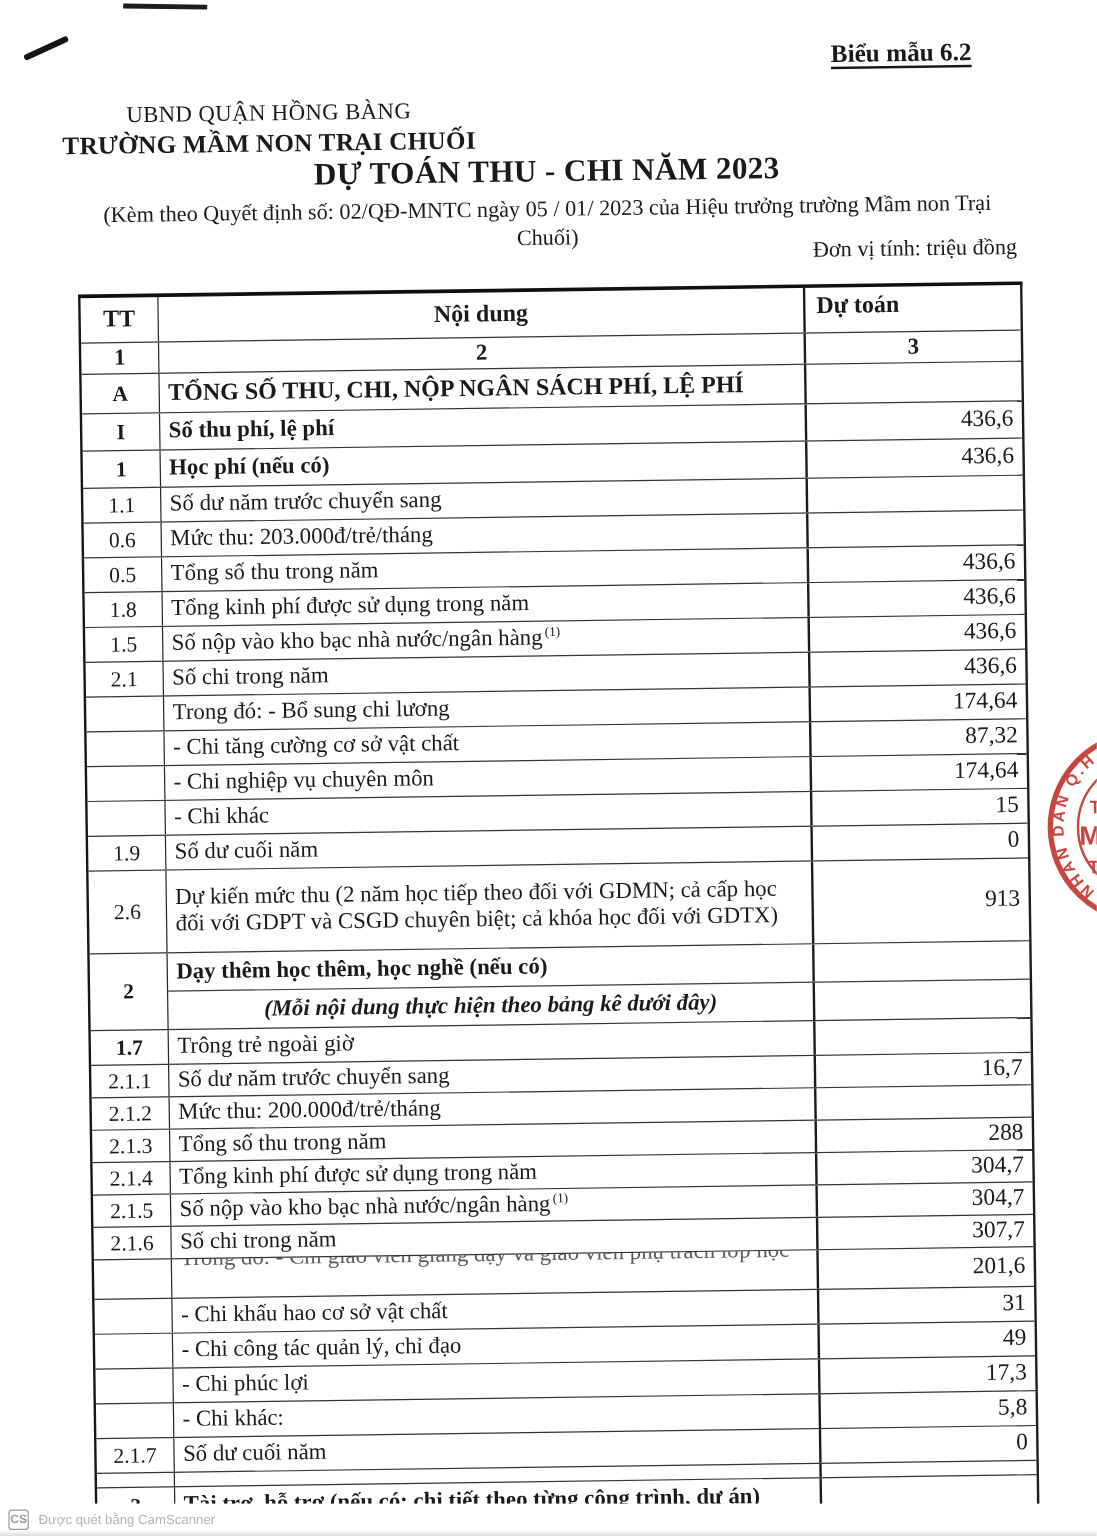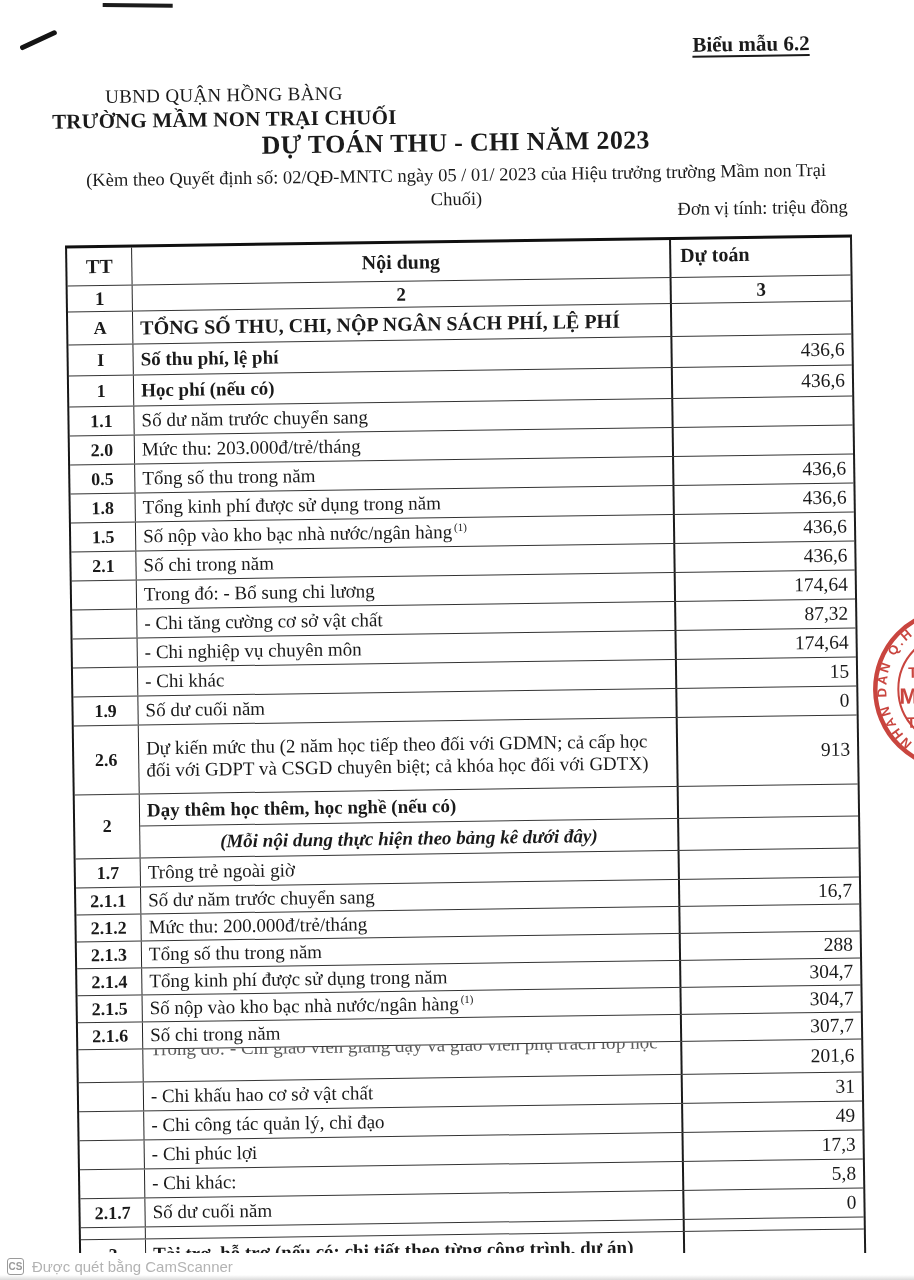--- a/index.html
+++ b/index.html
@@ -23,21 +23,21 @@
   .title{position:absolute;left:0;top:128px;width:914px;text-align:center;
     font-size:26px;font-weight:bold;letter-spacing:.3px;}
   .subtitle{position:absolute;left:60px;top:163px;width:794px;text-align:center;
     font-size:18.5px;line-height:24px;}
   .unit{position:absolute;left:400px;top:202px;width:448px;text-align:right;font-size:18.5px;}
   
   .table{position:absolute;left:65px;top:240px;width:783px;box-sizing:content-box;
     border-top:3.2px solid #101010;border-left:2.4px solid #161616;border-right:2px solid #1d1d1d;}
   .row{display:grid;grid-template-columns:65px 539px 179px;border-bottom:1.2px solid #343434;}
   .c{display:flex;align-items:center;box-sizing:border-box;min-width:0;}
-  .c-tt{justify-content:center;font-size:18px;border-right:1.5px solid #232323;font-weight:bold;}
+  .c-tt{justify-content:center;font-size:18px;border-right:1.5px solid #232323;}
   .c-label{padding-left:7px;font-size:19px;border-right:2.3px solid #1b1b1b;}
   .c-val{justify-content:flex-end;padding-right:7px;font-size:19.5px;}
   .b{font-weight:bold;}
   sup{font-size:11px;line-height:0;margin-left:2px;}
   
   .head{height:37px;}
   .head .c{font-weight:bold;font-size:20px;}
   .head .c-label{justify-content:center;padding-left:0;}
   .head .c-val{justify-content:flex-start;align-items:flex-start;padding:4px 0 0 9px;}
   .nums{height:25px;}
@@ -66,21 +66,21 @@
   
   .stamp{position:absolute;left:856px;top:598px;opacity:.92;mix-blend-mode:multiply;
     font-family:"Liberation Sans","DejaVu Sans",sans-serif;}
   
   .cambar{position:absolute;left:0;bottom:0;width:914px;height:27px;background:#ffffff;
     display:flex;align-items:center;gap:8px;padding-left:7px;box-sizing:border-box;z-index:6;
     font-family:"Liberation Sans","DejaVu Sans",sans-serif;}
   .cs-icon{width:17px;height:17px;border:1.5px solid #9a9a9a;border-radius:3px;color:#9a9a9a;
     font-size:10px;font-weight:bold;display:inline-flex;align-items:center;justify-content:center;
     box-sizing:border-box;}
-  .cs-text{color:#b3b3b3;font-size:15px;}
+  .cs-text{color:#b3b3b3;font-size:11px;}
   .edge-smudge{position:absolute;left:0;bottom:0;width:914px;height:5px;z-index:7;
     background:linear-gradient(to bottom,rgba(90,90,90,0),rgba(90,90,90,.22));}
 </style>
 </head>
 <body>
 
 <div class="scan">
 
   <div class="pen-slash"></div>
   <div class="top-mark"></div>
@@ -135,21 +135,21 @@
         <div class="c c-val">436,6</div>
       </div>
       <div class="row r-std">
         <div class="c c-tt">1.1</div>
         <div class="c c-label">
           <span class="lbl">Số dư năm trước chuyển sang</span>
         </div>
         <div class="c c-val"></div>
       </div>
       <div class="row r-std">
-        <div class="c c-tt">2.0</div>
+        <div class="c c-tt">0.6</div>
         <div class="c c-label">
           <span class="lbl">Mức thu: 203.000đ/trẻ/tháng</span>
         </div>
         <div class="c c-val"></div>
       </div>
       <div class="row r-std">
         <div class="c c-tt">0.5</div>
         <div class="c c-label">
           <span class="lbl">Tổng số thu trong năm</span>
         </div>

